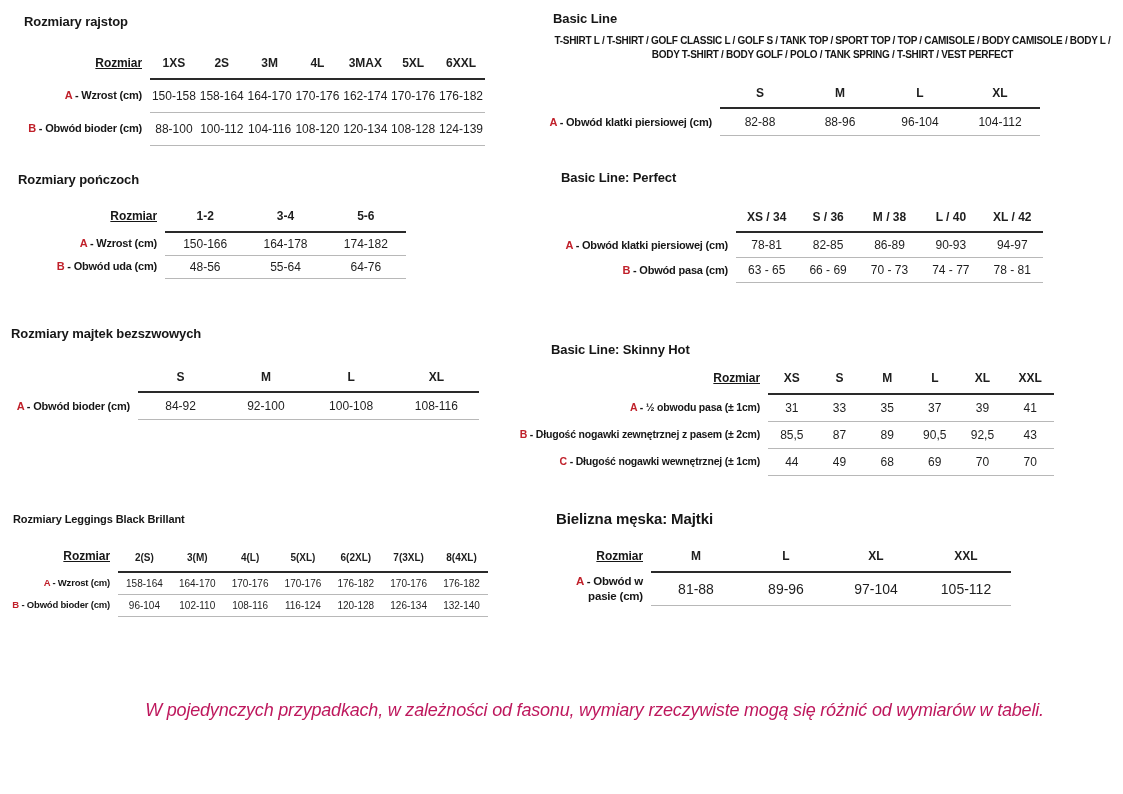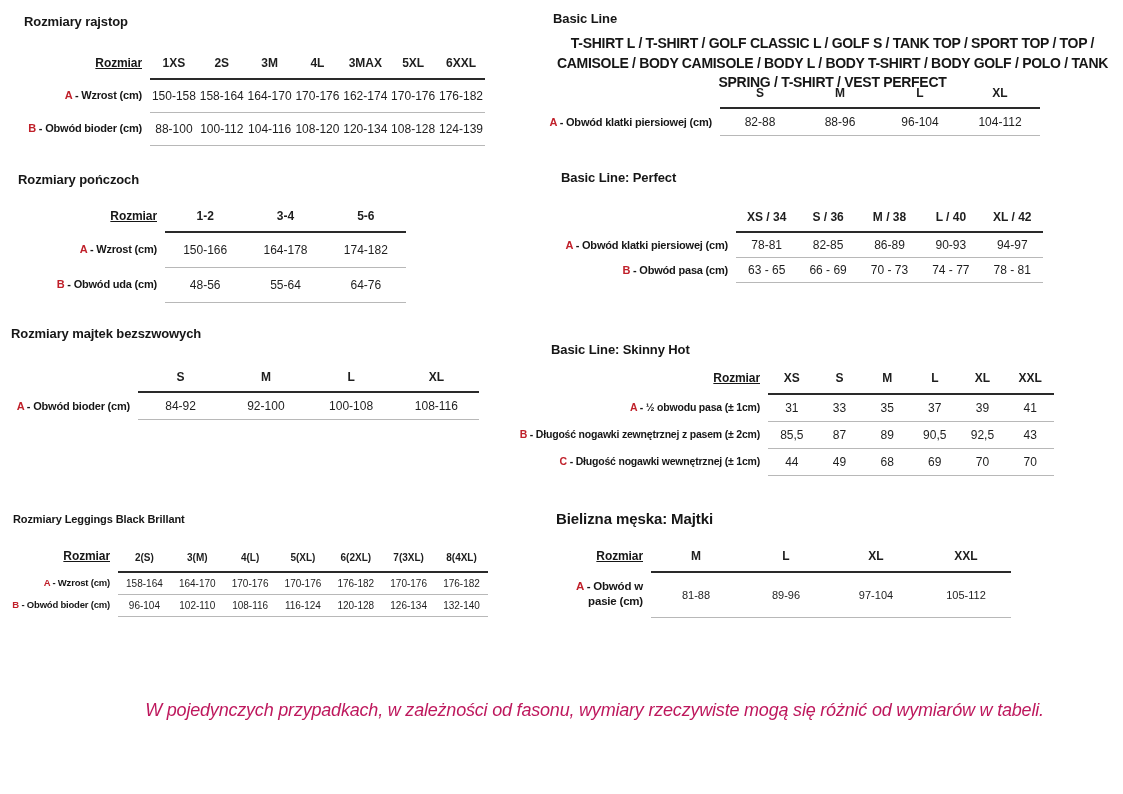--- a/index.html
+++ b/index.html
@@ -19,21 +19,21 @@
   }
   h2.title{
     position:absolute;margin:8px;
     font-size:13px;font-weight:bold;color:#161616;
     letter-spacing:-0.1px;white-space:nowrap;
   }
   h2.small{font-size:11px;}
   h2.big{font-size:15px;}
   .products{
     position:absolute;margin:0;
-    font-size:14px;font-weight:bold;letter-spacing:-0.3px;
+    font-size:10px;font-weight:bold;letter-spacing:-0.3px;
     text-align:center;line-height:1.4;color:#161616;
   }
   .tbl-box{position:absolute;}
   table.size-table{border-collapse:collapse;table-layout:fixed;width:100%;}
   .size-table .col-head{
     font-weight:bold;font-size:12px;text-align:center;
     padding:2px 0 7px;border-bottom:2px solid var(--rule-dark);
     white-space:nowrap;
   }
   .size-table .label-cell{
@@ -46,31 +46,31 @@
     padding-bottom:7px;white-space:nowrap;text-decoration:underline;
   }
   .size-table td.val{
     font-size:12px;text-align:center;padding:6px 0;
     border-bottom:1px solid var(--rule-light);
     white-space:nowrap;
   }
   .size-table .key{color:var(--accent);}
   
   .t-rajstop  .corner{width:132px}  .t-rajstop  td.val{padding:9px 0}
-  .t-ponczoch .corner{width:117px}  .t-ponczoch td.val{padding:10px 0}
+  .t-ponczoch .corner{width:117px}  .t-ponczoch td.val{padding:4px 0}
   .t-majtek   .corner{width:127px}  .t-majtek   td.val{padding:6px 0}
   .t-leggings .corner{width:110px;font-size:10px}
   .t-leggings .col-head{font-size:10px;padding-bottom:5px}
   .t-leggings td.val{font-size:10px;padding:5px 0}
   .t-leggings .label-cell{font-size:9.5px}
   .t-basic    .corner{width:197px}  .t-basic    td.val{padding:6px 0}
   .t-perfect  .corner{width:208px}  .t-perfect  td.val{padding:5px 0}
   .t-skinny   .corner{width:270px}  .t-skinny   td.val{padding:6px 0}
   .t-skinny   .label-cell{font-size:10.5px}
-  .t-majtki   .corner{width:83px}   .t-majtki   td.val{font-size:11px;padding:16px 0}
+  .t-majtki   .corner{width:83px}   .t-majtki   td.val{font-size:14px;padding:4px 0}
   .t-majtki   .label-cell{font-size:11.5px}
   .note{
     position:absolute;left:0;width:100%;margin:16px;
     text-align:center;font-style:italic;font-size:18px;
     letter-spacing:-0.2px;color:#be185d;padding-left:17px;
   }
 </style>
 </head>
 <body>
 

